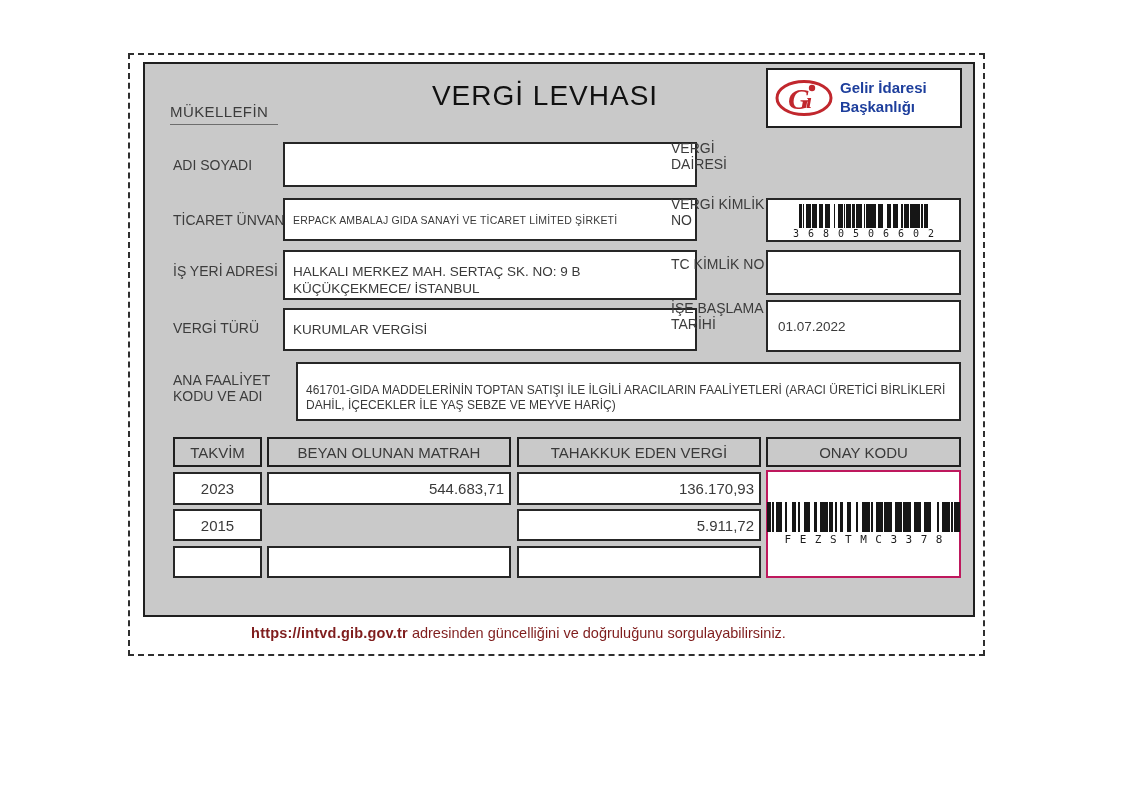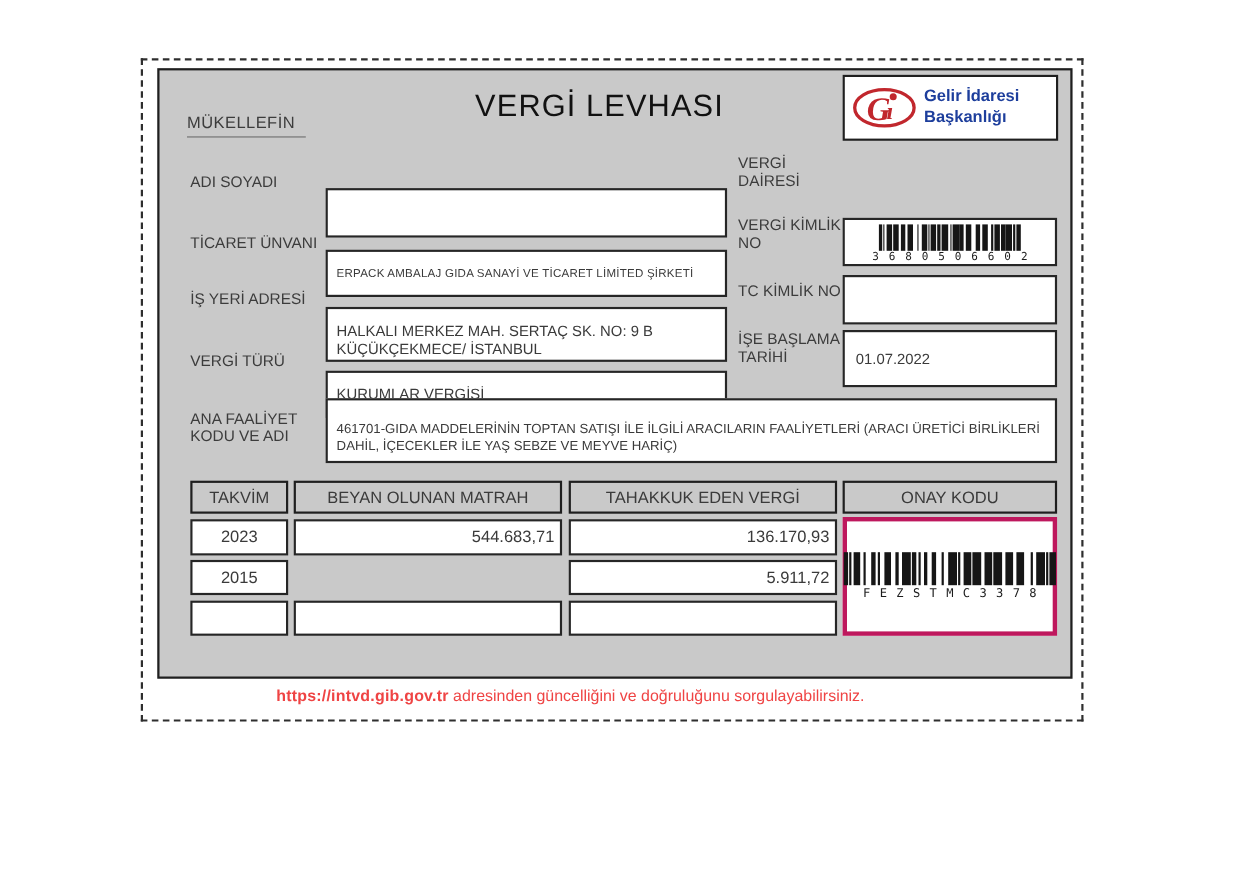--- a/index.html
+++ b/index.html
@@ -24,21 +24,21 @@
   .logo-box { left:766px; top:68px; width:196px; height:60px; background:#fff;
               border:2px solid #1f1f1f; display:flex; align-items:center; padding:2px 6px; }
   .logo-text { font-size:15px; font-weight:bold; line-height:1.25; margin-left:6px; }
 
   .flabel { font-size:14px; line-height:1.15; color:#3c3c3c; }
   .l-label { left:173px; width:120px; }
   .r-label { left:671px; width:96px; }
 
   .fbox { background:#fff; border:2px solid #262626; display:flex; align-items:center;
           font-size:13.5px; color:#3a3a3a; overflow:hidden; }
-  .l-box { left:296px; width:365px; padding:0 8px;margin-top:29px; }
+  .l-box { left:283px; width:414px; padding:0 8px; }
   .r-box { left:766px; width:195px; padding:0 10px; }
 
   .small-val { font-size:10.5px; letter-spacing:.2px; }
   .multiline  { align-items:flex-end; padding-top:5px; line-height:1.3; }
 
   .bc-wrap { flex-direction:column; justify-content:center; align-items:center; padding:0; }
   .bars { font-size:0; white-space:nowrap; }
   .bars i { display:inline-block; height:100%; background:#161616; vertical-align:top; }
   .bc-text { font-family:"DejaVu Sans Mono", monospace; color:#1c1c1c; white-space:nowrap; }
 
@@ -52,25 +52,25 @@
   .col1 { left:173px; width:89px; }
   .col2 { left:267px; width:244px; }
   .col3 { left:517px; width:244px; }
   .col4 { left:766px; width:195px; }
   .hrow { top:437px; height:30px; }
   .row1 { top:472px; height:33px; }
   .row2 { top:509px; height:32px; }
   .row3 { top:546px; height:32px; }
 
   .onay-box { left:766px; top:470px; width:195px; height:108px; background:#fff;
-              border:4px solid #be185d; display:flex; flex-direction:column;
+              border:2px solid #be185d; display:flex; flex-direction:column;
               justify-content:center; align-items:center; }
 
   .footer { left:130px; top:625px; width:853px; text-align:center; font-size:14.5px;
-            color:#ef4444; transform:translateX(-38px); }
+            color:#7f1d1d; transform:translateX(-38px); }
   .footer b { letter-spacing:.2px; }
 </style>
 </head>
 <body>
 
 <div class="page">
   <div class="sheet"></div>
   <div class="panel"></div>
 
   <div class="abs doc-title">VERGİ LEVHASI</div>

